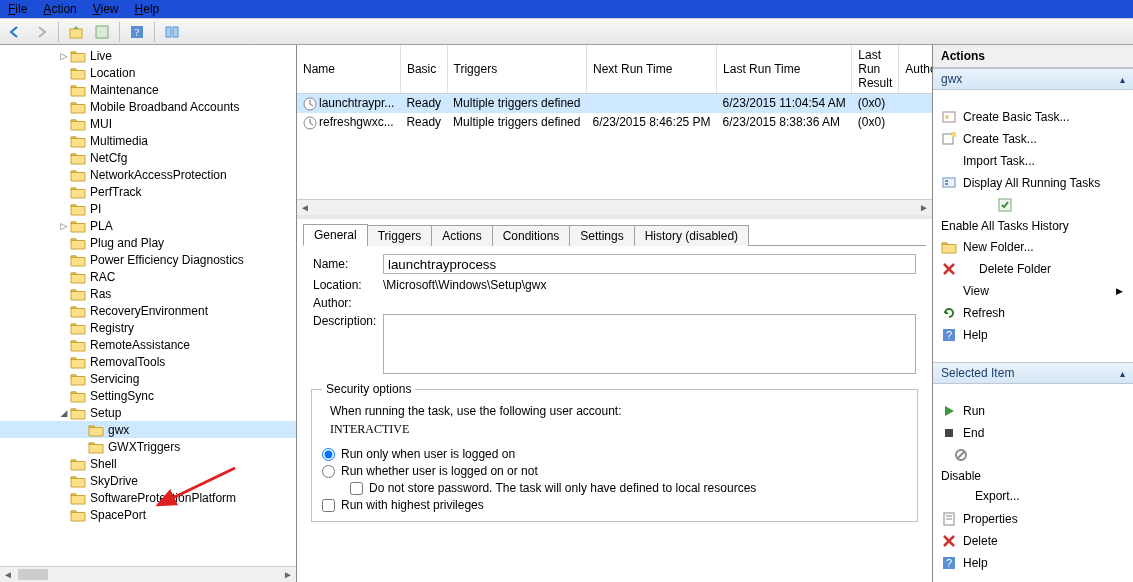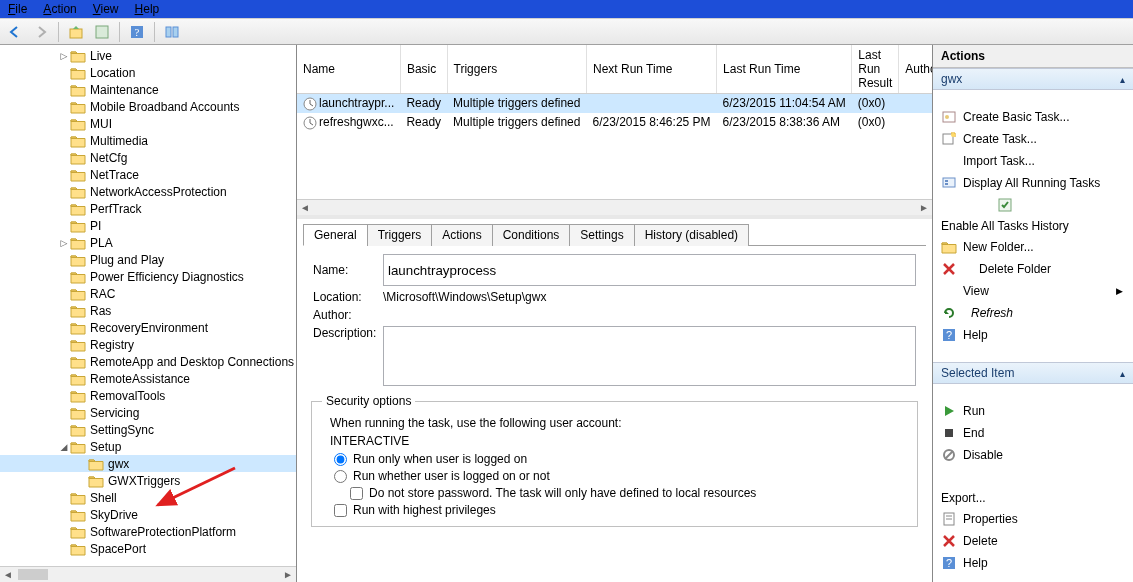--- a/index.html
+++ b/index.html
@@ -23,30 +23,30 @@
 .scroll-x { position:absolute; bottom:0; left:0; right:0; height:16px; background:#f0f0f0; border-top:1px solid #ccc; display:flex; }
 .scroll-x .thumb { width:30px; background:#cdcdcd; margin:2px; }
 .mid-pane { flex:1; display:flex; flex-direction:column; border-right:1px solid #888; overflow:hidden; }
 .task-list { height:174px; border-bottom:4px solid #e8e8e8; overflow:auto; position:relative; }
 table { border-collapse:collapse; width:100%; }
 thead th { text-align:left; font-weight:normal; background:#fff; border-right:1px solid #e0e0e0; border-bottom:1px solid #d0d0d0; padding:3px 6px; height:22px; }
 tbody td { padding:2px 6px; height:18px; white-space:nowrap; }
 tbody tr.sel { background:#cde8ff; }
 .task-icon { width:14px; height:14px; display:inline-block; vertical-align:middle; margin-right:2px; }
 .detail-pane { flex:1; padding:4px 6px 6px 6px; overflow:auto; background:#fff; }
-.tabs { display:flex; border-bottom:1px solid #a0a0a0; margin-bottom:8px; }
+.tabs { display:flex; border-bottom:1px solid #a0a0a0; margin-bottom:8px;align-items:center; }
 .tab { padding:3px 10px; border:1px solid #a0a0a0; border-bottom:none; background:#f4f4f4; margin-right:-1px; position:relative; top:1px; cursor:default; }
 .tab.active { background:#fff; border-bottom:1px solid #fff; }
 .form-row { display:flex; align-items:center; margin:4px 10px; }
 .form-row label { width:70px; }
-.form-row input[type=text] { flex:1; border:1px solid #abadb3; padding:2px 4px; height:32px; background:#fff; }
+.form-row input[type=text] { flex:1; border:1px solid #abadb3; padding:2px 4px; height:20px; background:#fff; }
 .form-row textarea { flex:1; border:1px solid #abadb3; height:60px; resize:none; }
 fieldset { border:1px solid #c0c0c0; margin:8px; padding:6px 10px; }
 fieldset legend { padding:0 4px; }
-.radio-row, .check-row { display:flex; align-items:center; gap:6px; margin:3px 0 3px 12px; }
+.radio-row, .check-row { display:flex; align-items:center; gap:6px; margin:3px 0 3px 0; }
 .radio-row input, .check-row input { margin:0; }
 .right-pane { width:200px; background:#fff; display:flex; flex-direction:column; }
 .right-pane .hdr { background:#f0f0f0; border-bottom:1px solid #c0c0c0; padding:4px 8px; font-weight:bold; }
 .right-pane .sect { background:linear-gradient(#eaf3fb,#d5e7f7); padding:3px 8px; color:#1a3e6e; border-top:1px solid #c0c8d8; border-bottom:1px solid #c0c8d8; display:flex; justify-content:space-between; align-items:center; }
 .right-pane .sect .collapse { font-size:10px; }
 .action-list { padding:16px 0; }
 .action-item { display:flex; align-items:center; gap:6px; padding:3px 8px; cursor:default; }
 .action-item .ic { width:16px; height:16px; display:flex; align-items:center; justify-content:center; }
 .action-item.view { justify-content:space-between; padding-right:10px; }
 .action-item.view .arr { font-size:9px; }
@@ -162,28 +162,20 @@
               <path d="M1 3 L6 3 L7.5 4.5 L1 4.5 Z" fill="#f0cc6a" stroke="#c9a637"></path>
             </svg></span>
           <span>NetCfg</span>
         </div>
         <div class="tree-item l1">
           <span class="twisty"></span>
           <span class="folder"><svg viewBox="0 0 16 14">
               <path d="M1 3 L6 3 L7.5 4.5 L15 4.5 L15 13 L1 13 Z" fill="#ffe08a" stroke="#c9a637"></path>
               <path d="M1 3 L6 3 L7.5 4.5 L1 4.5 Z" fill="#f0cc6a" stroke="#c9a637"></path>
             </svg></span>
-          <span>NetTrace</span>
-        </div>
-        <div class="tree-item l1">
-          <span class="twisty"></span>
-          <span class="folder"><svg viewBox="0 0 16 14">
-              <path d="M1 3 L6 3 L7.5 4.5 L15 4.5 L15 13 L1 13 Z" fill="#ffe08a" stroke="#c9a637"></path>
-              <path d="M1 3 L6 3 L7.5 4.5 L1 4.5 Z" fill="#f0cc6a" stroke="#c9a637"></path>
-            </svg></span>
           <span>NetworkAccessProtection</span>
         </div>
         <div class="tree-item l1">
           <span class="twisty"></span>
           <span class="folder"><svg viewBox="0 0 16 14">
               <path d="M1 3 L6 3 L7.5 4.5 L15 4.5 L15 13 L1 13 Z" fill="#ffe08a" stroke="#c9a637"></path>
               <path d="M1 3 L6 3 L7.5 4.5 L1 4.5 Z" fill="#f0cc6a" stroke="#c9a637"></path>
             </svg></span>
           <span>PerfTrack</span>
         </div>
@@ -243,28 +235,20 @@
             </svg></span>
           <span>RecoveryEnvironment</span>
         </div>
         <div class="tree-item l1">
           <span class="twisty"></span>
           <span class="folder"><svg viewBox="0 0 16 14">
               <path d="M1 3 L6 3 L7.5 4.5 L15 4.5 L15 13 L1 13 Z" fill="#ffe08a" stroke="#c9a637"></path>
               <path d="M1 3 L6 3 L7.5 4.5 L1 4.5 Z" fill="#f0cc6a" stroke="#c9a637"></path>
             </svg></span>
           <span>Registry</span>
-        </div>
-        <div class="tree-item l1">
-          <span class="twisty"></span>
-          <span class="folder"><svg viewBox="0 0 16 14">
-              <path d="M1 3 L6 3 L7.5 4.5 L15 4.5 L15 13 L1 13 Z" fill="#ffe08a" stroke="#c9a637"></path>
-              <path d="M1 3 L6 3 L7.5 4.5 L1 4.5 Z" fill="#f0cc6a" stroke="#c9a637"></path>
-            </svg></span>
-          <span>RemoteApp and Desktop Connections</span>
         </div>
         <div class="tree-item l1">
           <span class="twisty"></span>
           <span class="folder"><svg viewBox="0 0 16 14">
               <path d="M1 3 L6 3 L7.5 4.5 L15 4.5 L15 13 L1 13 Z" fill="#ffe08a" stroke="#c9a637"></path>
               <path d="M1 3 L6 3 L7.5 4.5 L1 4.5 Z" fill="#f0cc6a" stroke="#c9a637"></path>
             </svg></span>
           <span>RemoteAssistance</span>
         </div>
         <div class="tree-item l1">
@@ -433,21 +417,21 @@
           <label>Author:</label>
           <span></span>
         </div>
       <div class="form-row" style="align-items:flex-start;">
           <label>Description:</label>
           <textarea style=""></textarea>
         </div>
       <fieldset>
         <legend>Security options</legend>
         <div style="margin:2px 0 4px 8px;">When running the task, use the following user account:</div>
-        <div style="margin:0 0 4px 8px;">INTERACTIVE</div>
+        <div style="margin:0 0 10px 8px;font-family:Liberation Serif, serif;">INTERACTIVE</div>
         <div class="radio-row">
             <input type="radio" checked="" style="">
             <span>Run only when user is logged on</span>
           </div>
         <div class="radio-row">
             <input type="radio" style="">
             <span>Run whether user is logged on or not</span>
           </div>
         <div class="check-row" style="margin-left:28px;">
             <input type="checkbox" style="">
@@ -542,21 +526,21 @@
           </div>
         </div>
         <div class="action-item view">
           <div style="display: flex; align-items: center; gap: 6px;">
             <span class="ic"></span>
             <span>View</span>
           </div>
           <span class="arr">▶</span>
         </div>
         <div class="action-item">
-          <div style="display: flex; align-items: center; gap: 14px; font-style: italic;">
+          <div style="display: flex; align-items: center; gap: 6px;">
             <span class="ic">
               <svg width="16" height="16">
                 <path d="M4 8 A4 4 0 1 1 8 12" stroke="#2a7a2a" stroke-width="2" fill="none"></path>
                 <path d="M4 5 L4 9 L8 9" fill="#2a7a2a"></path>
               </svg>
             </span>
             <span>Refresh</span>
           </div>
         </div>
         <div class="action-item">
@@ -590,32 +574,32 @@
           <div style="display: flex; align-items: center; gap: 6px;">
             <span class="ic">
               <svg width="16" height="16">
                 <rect x="4" y="4" width="8" height="8" fill="#444"></rect>
               </svg>
             </span>
             <span>End</span>
           </div>
         </div>
         <div class="action-item">
-          <div style="display: flex; align-items: center; gap: 6px;">
+          <div style="display: flex; align-items: center; gap: 6px; flex-direction: column;">
             <span class="ic">
               <svg width="16" height="16">
                 <circle cx="8" cy="8" r="5" fill="none" stroke="#888" stroke-width="2"></circle>
                 <line x1="4" y1="12" x2="12" y2="4" stroke="#888" stroke-width="2"></line>
               </svg>
             </span>
             <span>Disable</span>
           </div>
         </div>
         <div class="action-item">
-          <div style="display: flex; align-items: flex-start; gap: 6px; flex-direction: column;">
+          <div style="display: flex; align-items: flex-start; gap: 18px;">
             <span class="ic"></span>
             <span>Export...</span>
           </div>
         </div>
         <div class="action-item">
           <div style="display: flex; align-items: center; gap: 6px;">
             <span class="ic">
               <svg width="16" height="16">
                 <rect x="3" y="2" width="10" height="12" fill="#fff" stroke="#888"></rect>
                 <line x1="5" y1="5" x2="11" y2="5" stroke="#888"></line>

